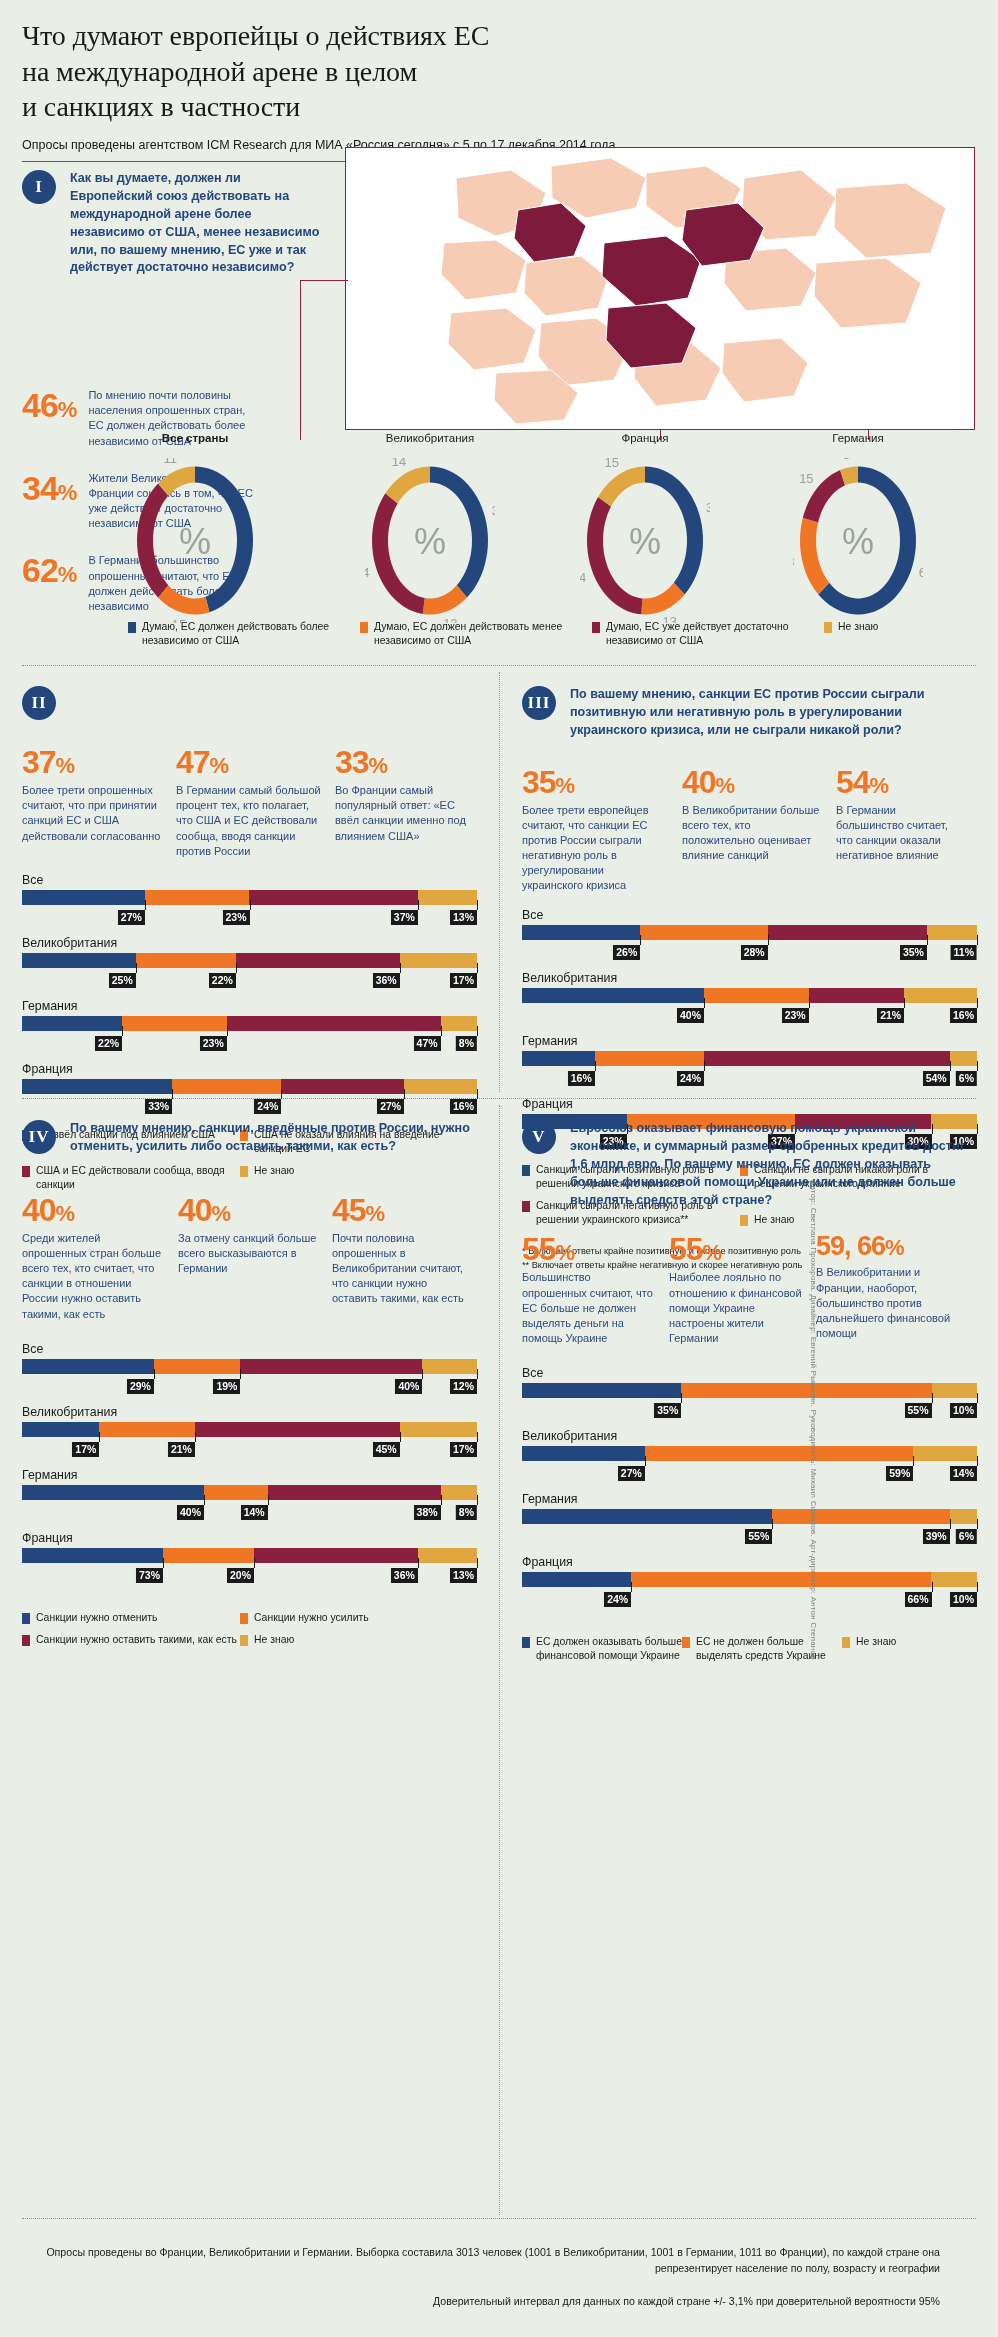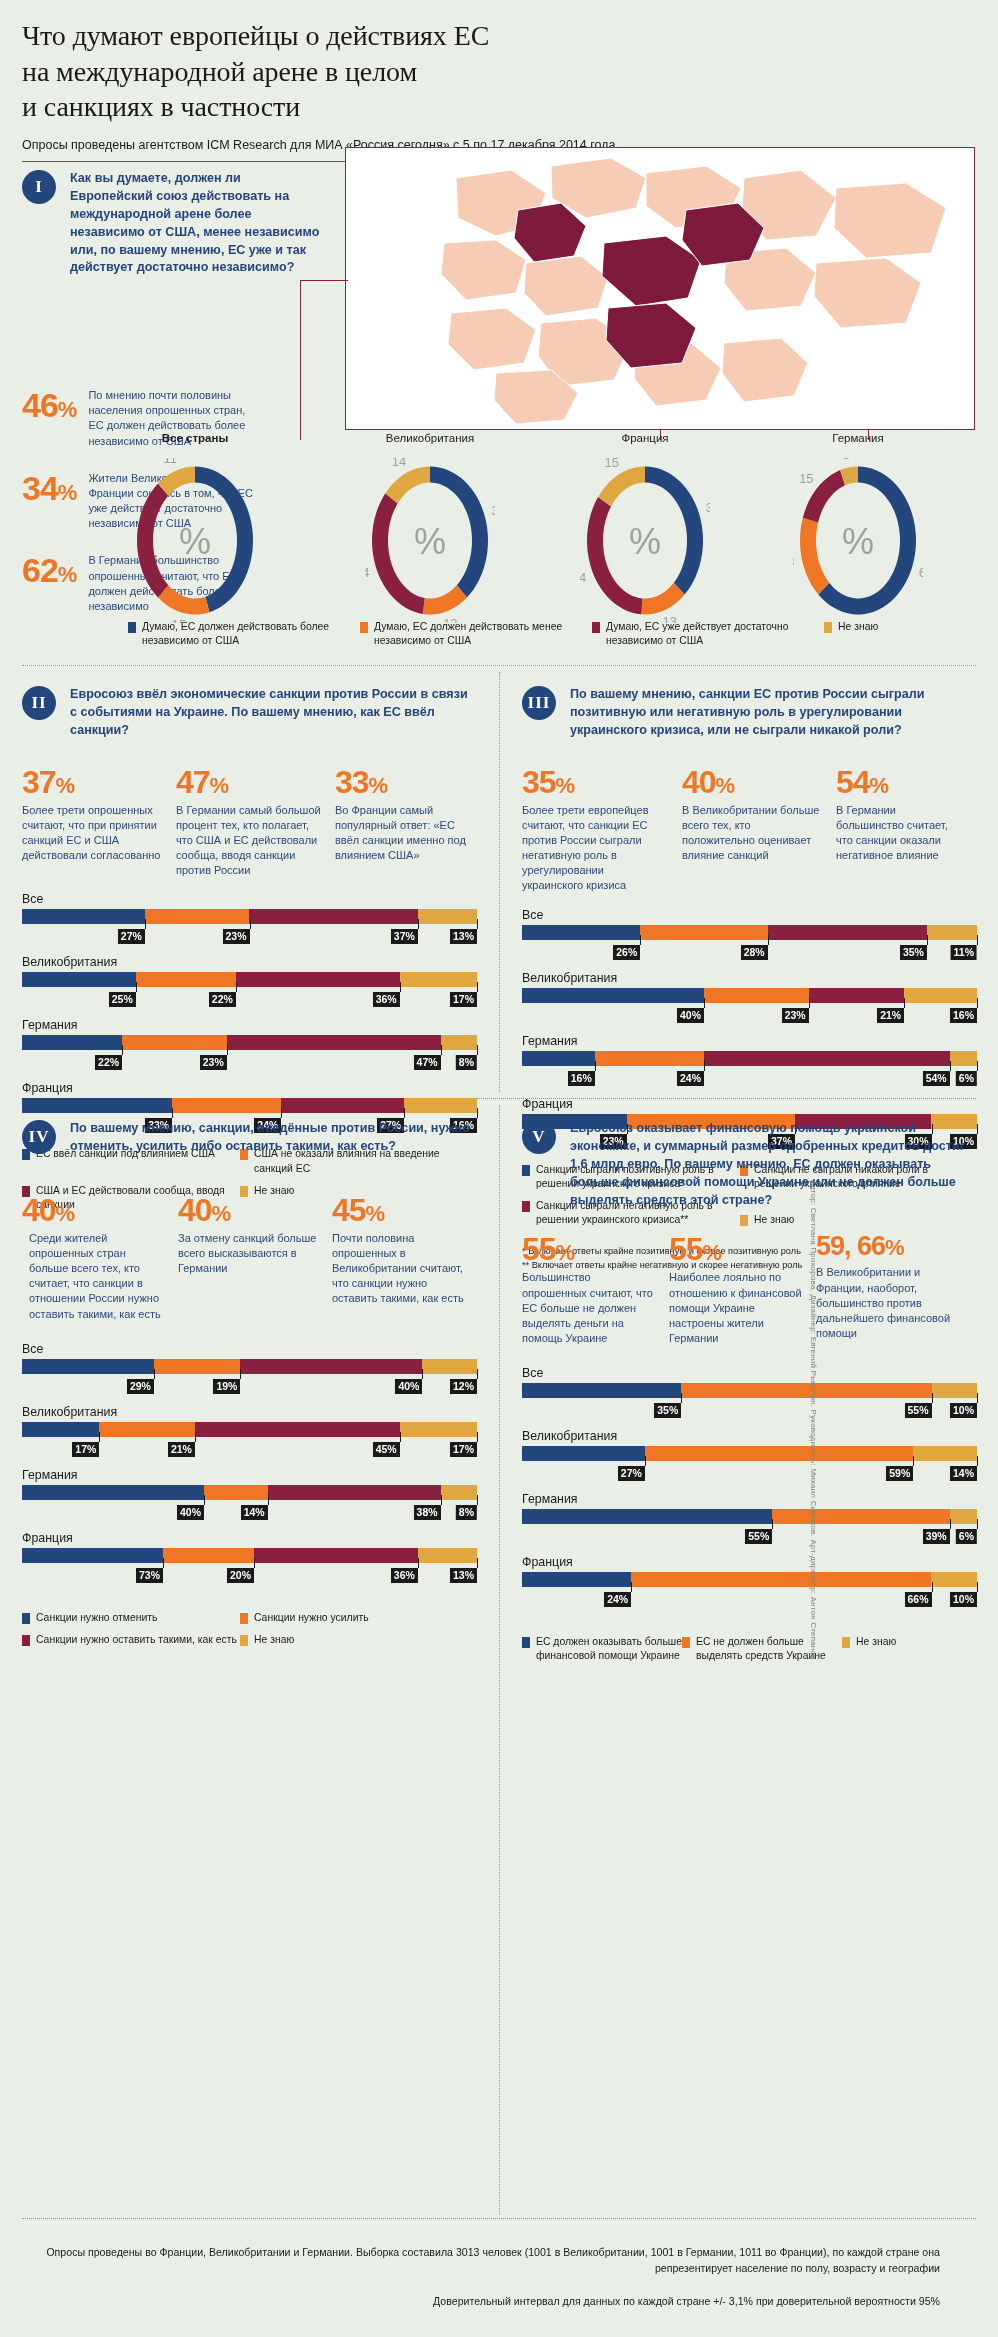--- a/index.html
+++ b/index.html
@@ -245,21 +245,20 @@
 
   <div class="dotted-h" style="top:665px;"></div>
   <div class="dotted-v" style="left:499px; top:672px; height:420px;"></div>
   <div class="dotted-h" style="top:1098px;"></div>
   <div class="dotted-v" style="left:499px; top:1105px; height:1110px;"></div>
   <div class="dotted-h" style="top:2218px;"></div>
 
   <div style="position:absolute; left:22px; top:686px; width:455px;">
     <div class="qblock">
       <div class="roman">II</div>
-      <div class="qtext">Евросоюз ввёл экономические санкции против России в связи с событиями на Украине. По вашему мнению, как ЕС ввёл санкции?</div>
     </div>
     <div style="display:flex; gap:14px; margin-top:26px;">
       <div style="width:140px;">
         <div class="stat-num" style="font-size:32px;"><span>37</span><span class="pc">%</span></div>
         <div class="stat-desc" style="margin-top:5px;">Более трети опрошенных считают, что при принятии санкций ЕС и США действовали согласованно</div>
       </div>
       <div style="width:145px;">
         <div class="stat-num" style="font-size:32px;"><span>47</span><span class="pc">%</span></div>
         <div class="stat-desc" style="margin-top:5px;">В Германии самый большой процент тех, кто полагает, что США и ЕС действовали сообща, вводя санкции против России</div>
       </div>
@@ -488,21 +487,21 @@
   </div>
 
   <div style="position:absolute; left:22px; top:1120px; width:455px;">
     <div class="qblock">
       <div class="roman">IV</div>
       <div class="qtext">По вашему мнению, санкции, введённые против России, нужно отменить, усилить либо оставить такими, как есть?</div>
     </div>
     <div style="display:flex; gap:14px; margin-top:38px;">
       <div style="width:142px;">
         <div class="stat-num" style="font-size:32px;"><span>40</span><span class="pc">%</span></div>
-        <div class="stat-desc" style="margin-top:5px;margin-left:7px;">Среди жителей опрошенных стран больше всего тех, кто считает, что санкции в отношении России нужно оставить такими, как есть</div>
+        <div class="stat-desc" style="margin-top:5px;">Среди жителей опрошенных стран больше всего тех, кто считает, что санкции в отношении России нужно оставить такими, как есть</div>
       </div>
       <div style="width:140px;">
         <div class="stat-num" style="font-size:32px;"><span>40</span><span class="pc">%</span></div>
         <div class="stat-desc" style="margin-top:5px;">За отмену санкций больше всего высказываются в Германии</div>
       </div>
       <div style="width:135px;">
         <div class="stat-num" style="font-size:32px;"><span>45</span><span class="pc">%</span></div>
         <div class="stat-desc" style="margin-top:5px;">Почти половина опрошенных в Великобритании считают, что санкции нужно оставить такими, как есть</div>
       </div>
     </div>

